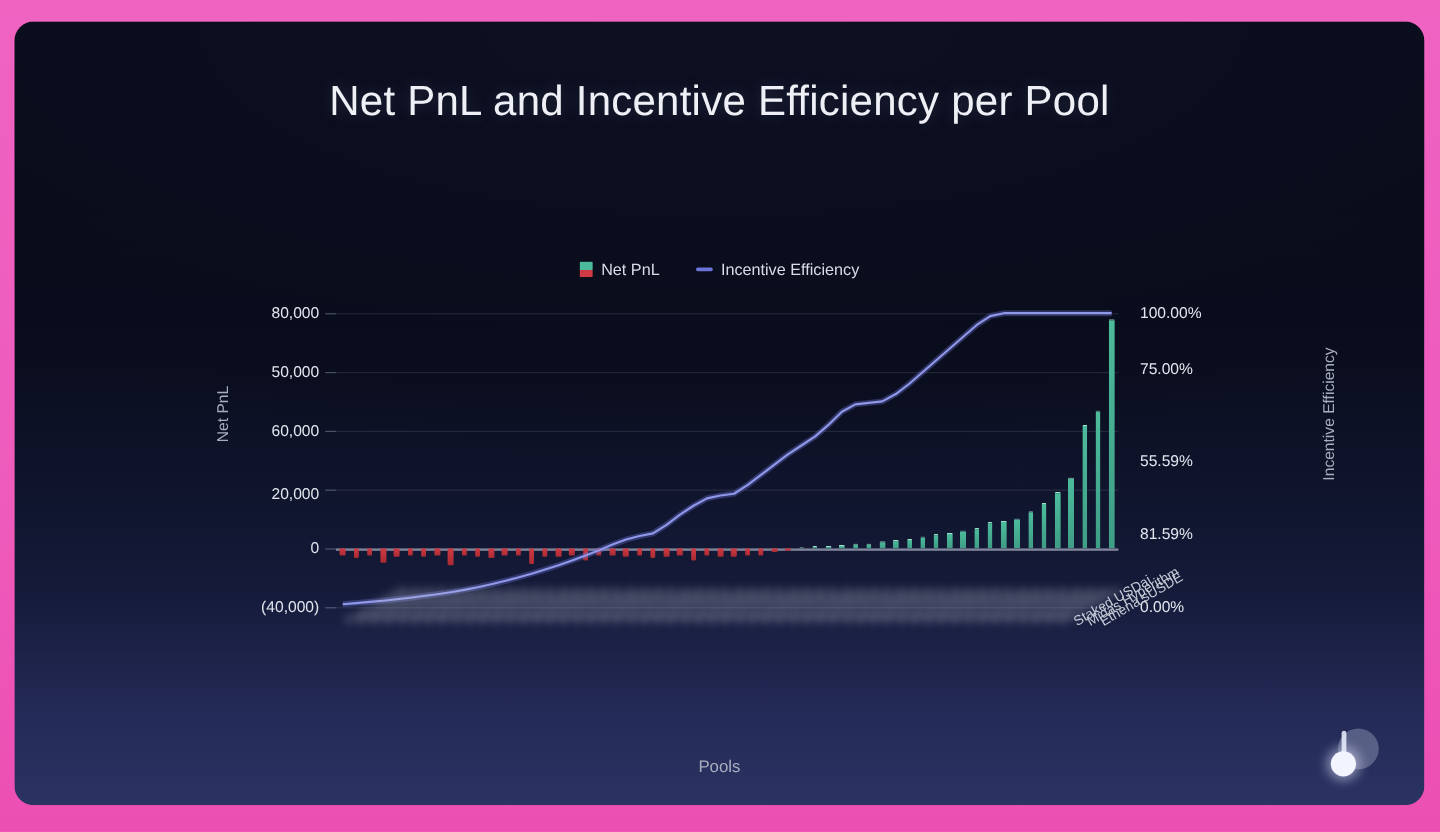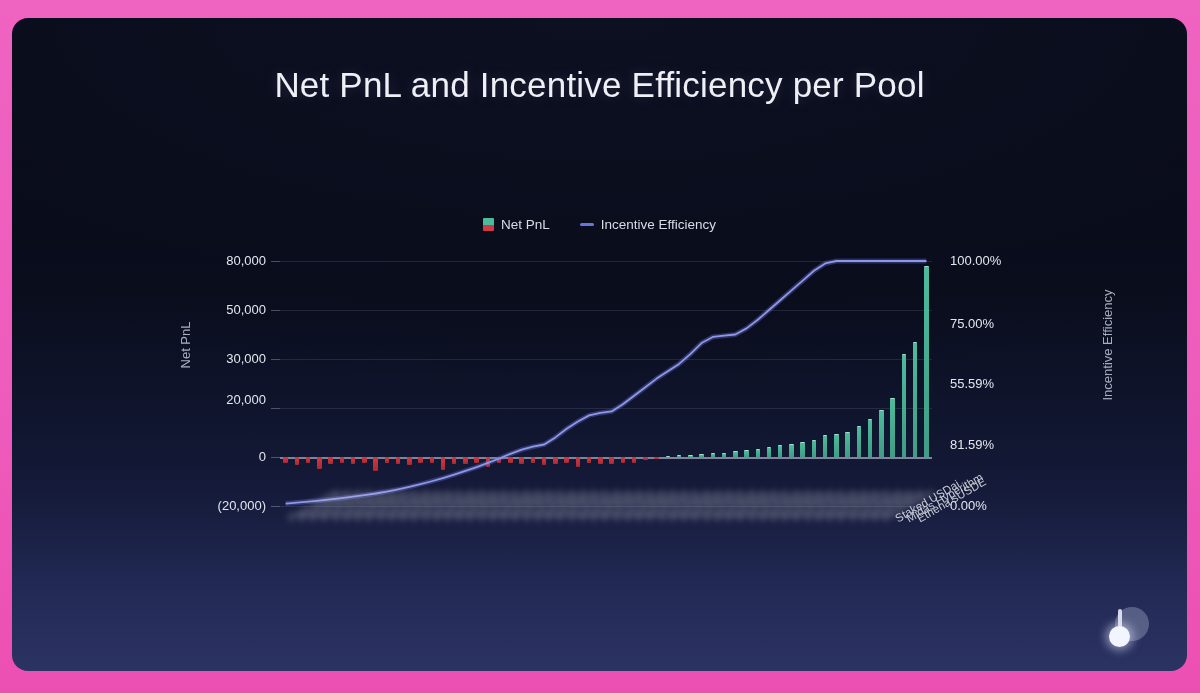--- a/index.html
+++ b/index.html
@@ -151,47 +151,48 @@
         <span>Net PnL</span>
       </div>
       <div class="lg-item">
         <span class="sw-dash" id="sw-line" style="background: rgb(107, 116, 216);"></span>
         <span>Incentive Efficiency</span>
       </div>
     </div>
 
     <div class="axis-title" id="ytitle-left">Net PnL</div>
     <div class="axis-title" id="ytitle-right">Incentive Efficiency</div>
+    <div id="xtitle">Pools</div>
 
     <div id="plot">
       <div id="grid">
           <div class="gridline" style="top: 0px;"></div>
           <div class="gridline" style="top: 49px;"></div>
           <div class="gridline" style="top: 98px;"></div>
           <div class="gridline" style="top: 147px;"></div>
           <div class="gridline" style="top: 245px;"></div>
           <div class="zeroline" style="top: 196px;"></div>
         </div>
       <div id="yticks-left">
           <div class="ytick-l" style="top: -7px;">80,000</div>
           <div class="tickmark" style="top: 0px; left: -9px;"></div>
           <div class="ytick-l" style="top: 42px;">50,000</div>
           <div class="tickmark" style="top: 49px; left: -9px;"></div>
-          <div class="ytick-l" style="top: 91px;">30,000</div>
+          <div class="ytick-l" style="top: 91px;">60,000</div>
           <div class="tickmark" style="top: 98px; left: -9px;"></div>
-          <div class="ytick-l" style="top: 132px;">20,000</div>
+          <div class="ytick-l" style="top: 144px;">20,000</div>
           <div class="tickmark" style="top: 147px; left: -9px;"></div>
           <div class="ytick-l" style="top: 189px;">0</div>
           <div class="tickmark" style="top: 196px; left: -9px;"></div>
-          <div class="ytick-l" style="top: 238px;">(20,000)</div>
+          <div class="ytick-l" style="top: 238px;">(40,000)</div>
           <div class="tickmark" style="top: 245px; left: -9px;"></div>
         </div>
       <div id="yticks-right">
           <div class="ytick-r" style="top: -7px;">100.00%</div>
-          <div class="ytick-r" style="top: 56px;">75.00%</div>
+          <div class="ytick-r" style="top: 40px;">75.00%</div>
           <div class="ytick-r" style="top: 115.5px;">55.59%</div>
           <div class="ytick-r" style="top: 176.75px;">81.59%</div>
           <div class="ytick-r" style="top: 238px;">0.00%</div>
         </div>
       <div id="bars">
           <div class="bar neg" style="left: 3.37241px; width: 4.49655px; bottom: 42.63px; height: 6.37px; background: linear-gradient(rgb(207, 58, 68) 0%, rgb(168, 42, 51) 100%);"></div>
           <div class="bar neg" style="left: 14.6138px; width: 4.49655px; bottom: 41.405px; height: 7.595px; background: linear-gradient(rgb(207, 58, 68) 0%, rgb(168, 42, 51) 100%);"></div>
           <div class="bar neg" style="left: 25.8552px; width: 4.49655px; bottom: 42.875px; height: 6.125px; background: linear-gradient(rgb(207, 58, 68) 0%, rgb(168, 42, 51) 100%);"></div>
           <div class="bar neg" style="left: 37.0966px; width: 4.49655px; bottom: 37.24px; height: 11.76px; background: linear-gradient(rgb(207, 58, 68) 0%, rgb(168, 42, 51) 100%);"></div>
           <div class="bar neg" style="left: 48.3379px; width: 4.49655px; bottom: 42.385px; height: 6.615px; background: linear-gradient(rgb(207, 58, 68) 0%, rgb(168, 42, 51) 100%);"></div>

